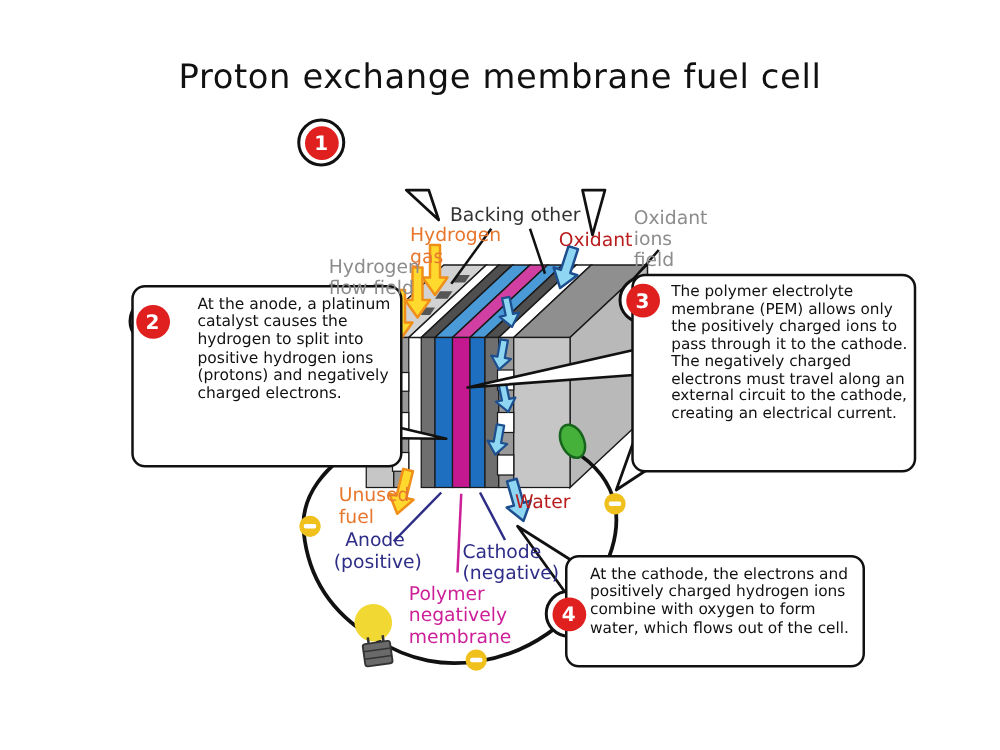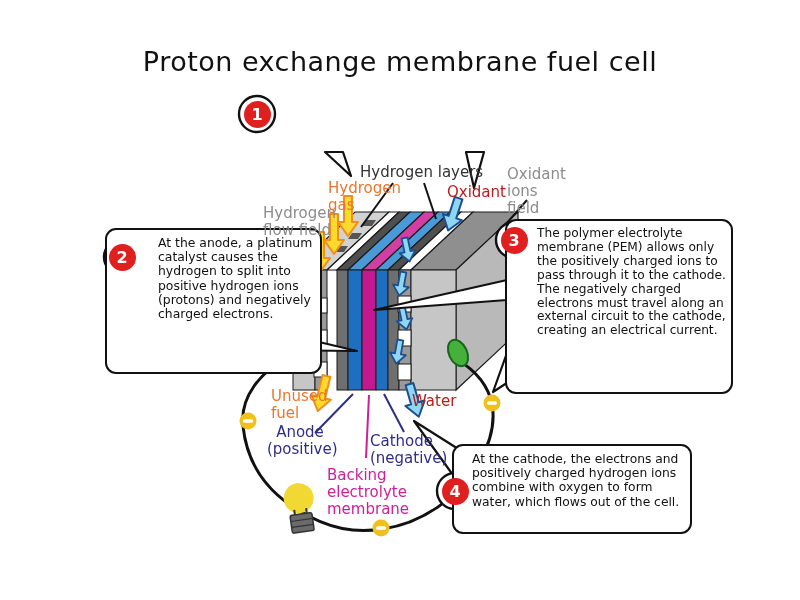--- a/index.html
+++ b/index.html
@@ -169,44 +169,44 @@
       <circle cx="514" cy="240" r="18"></circle>
       <circle cx="455" cy="491" r="18"></circle>
     </g>
   </svg>
 
   <div id="page-title" class="abs">Proton exchange membrane fuel cell</div>
 
   <div class="callout" style="left:105px;top:228px;width:158px;min-height:130px;padding:6px 4px 6px 51px;">
     <span>At the anode, a platinum catalyst causes the hydrogen to split into positive hydrogen ions (protons) and negatively charged electrons.</span>
   </div>
-  <div class="callout" style="left:505px;top:219px;width:190px;min-height:145px;padding:6px 4px 20px 30px;font-size:12.2px;line-height:13.9px;">
+  <div class="callout" style="left:505px;top:219px;width:190px;min-height:145px;padding:6px 4px 4px 30px;font-size:12.2px;line-height:13.9px;">
     <span>The polymer electrolyte membrane (PEM) allows only the positively charged ions to pass through it to the cathode. The negatively charged electrons must travel along an external circuit to the cathode, creating an electrical current.</span>
   </div>
   <div class="callout" style="left:452px;top:444px;width:212px;min-height:74px;padding:6px 6px 6px 18px;font-size:12.3px;">
     <span>At the cathode, the electrons and positively charged hydrogen ions combine with oxygen to form water, which flows out of the cell.</span>
   </div>
 
   <div class="badge" style="left:243.5px;top:100.5px;">
     <span>1</span>
   </div>
   <div class="badge" style="left:108.5px;top:243.5px;">
     <span>2</span>
   </div>
   <div class="badge" style="left:500.5px;top:226.5px;">
     <span>3</span>
   </div>
   <div class="badge" style="left:441.5px;top:477.5px;">
     <span>4</span>
   </div>
 
-  <div class="lbl dark" style="left:360px;top:164px;">Hydrogen layers</div>
+  <div class="lbl dark" style="left:360px;top:164px;">Backing other</div>
   <div class="lbl orange" style="left:328px;top:180px;width:66px;">Hydrogen gas</div>
   <div class="lbl blue" style="left:447px;top:184px;">Oxidant</div>
   <div class="lbl gray" style="left:507px;top:166px;width:66px;">Oxidant ions field</div>
   <div class="lbl gray" style="left:263px;top:205px;width:78px;">Hydrogen flow field</div>
   <div class="lbl orange" style="left:271px;top:388px;width:62px;">Unused fuel</div>
   <div class="lbl blue" style="left:412px;top:393px;">Water</div>
   <div class="lbl navy" style="left:267px;top:424px;width:66px;text-align:center;">Anode (positive)</div>
   <div class="lbl navy" style="left:370px;top:433px;width:76px;">Cathode (negative)</div>
-  <div class="lbl magenta" style="left:327px;top:467px;width:84px;">Backing electrolyte membrane</div>
+  <div class="lbl magenta" style="left:327px;top:467px;width:84px;">Polymer negatively membrane</div>
 
 </div>
 
 </body></html>

